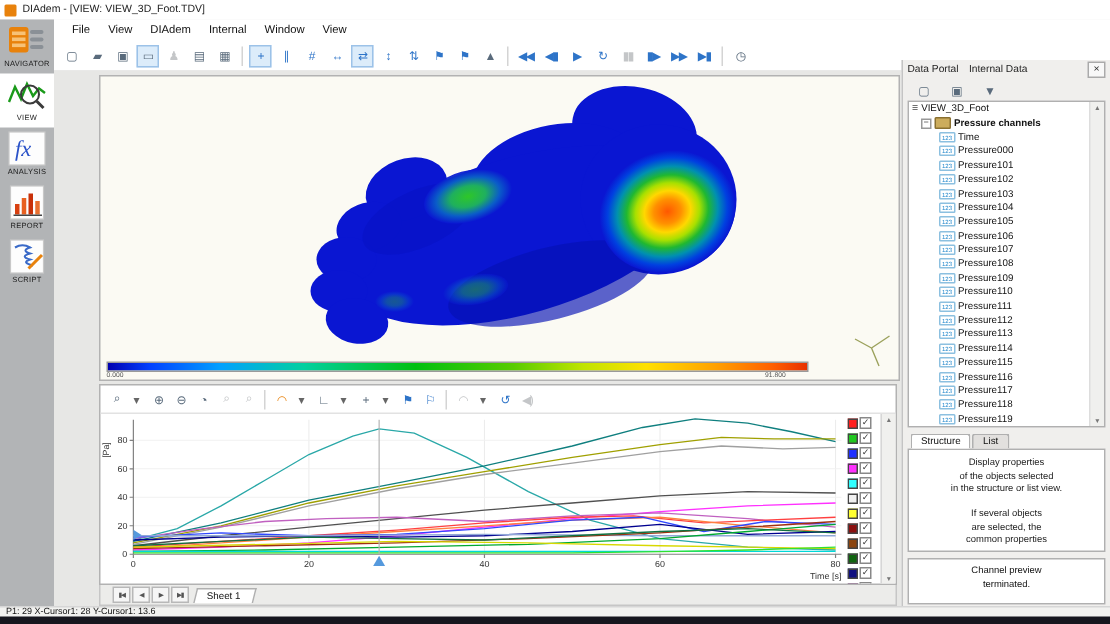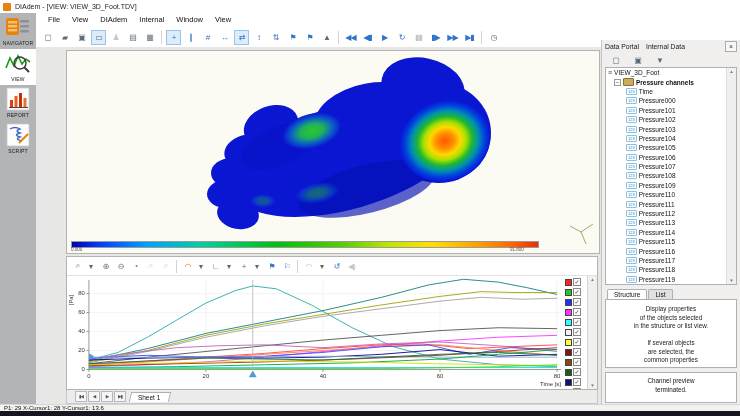--- a/index.html
+++ b/index.html
@@ -153,20 +153,27 @@
   <div class="side-item active">
     <svg class="side-icon" viewBox="0 0 26 24">
       <polyline points="1,17 5,7 9,15 13,5 17,13 21,8 25,11" fill="none" stroke="#1a9a1a" stroke-width="1.6"></polyline>
       <circle cx="15" cy="12" r="6" fill="none" stroke="#3a3a3a" stroke-width="1.4"></circle>
       <line x1="19.5" y1="16.5" x2="24" y2="21" stroke="#3a3a3a" stroke-width="2"></line>
     </svg>
     <div class="side-label">VIEW</div>
   </div>
   <div class="side-item">
     <svg class="side-icon" viewBox="0 0 26 24">
+      <rect x="1" y="1" width="24" height="22" fill="#fdfdfd" stroke="#c8c8c8" stroke-width="0.8"></rect>
+      <text x="5" y="17" font-size="15" font-style="italic" fill="#2a52c8" font-family="Liberation Serif, serif">fx</text>
+    </svg>
+    <div class="side-label">ANALYSIS</div>
+  </div>
+  <div class="side-item">
+    <svg class="side-icon" viewBox="0 0 26 24">
       <rect x="2" y="1" width="22" height="22" fill="#fdfdfd" stroke="#c8c8c8" stroke-width="0.8"></rect>
       <rect x="5" y="13" width="3" height="7" fill="#d84010"></rect>
       <rect x="9.5" y="9" width="3" height="11" fill="#e86020"></rect>
       <rect x="14" y="6" width="3" height="14" fill="#c83008"></rect>
       <rect x="18.5" y="11" width="3" height="9" fill="#e87030"></rect>
       <line x1="4" y1="20.5" x2="23" y2="20.5" stroke="#444" stroke-width="1"></line>
     </svg>
     <div class="side-label">REPORT</div>
   </div>
   <div class="side-item">

